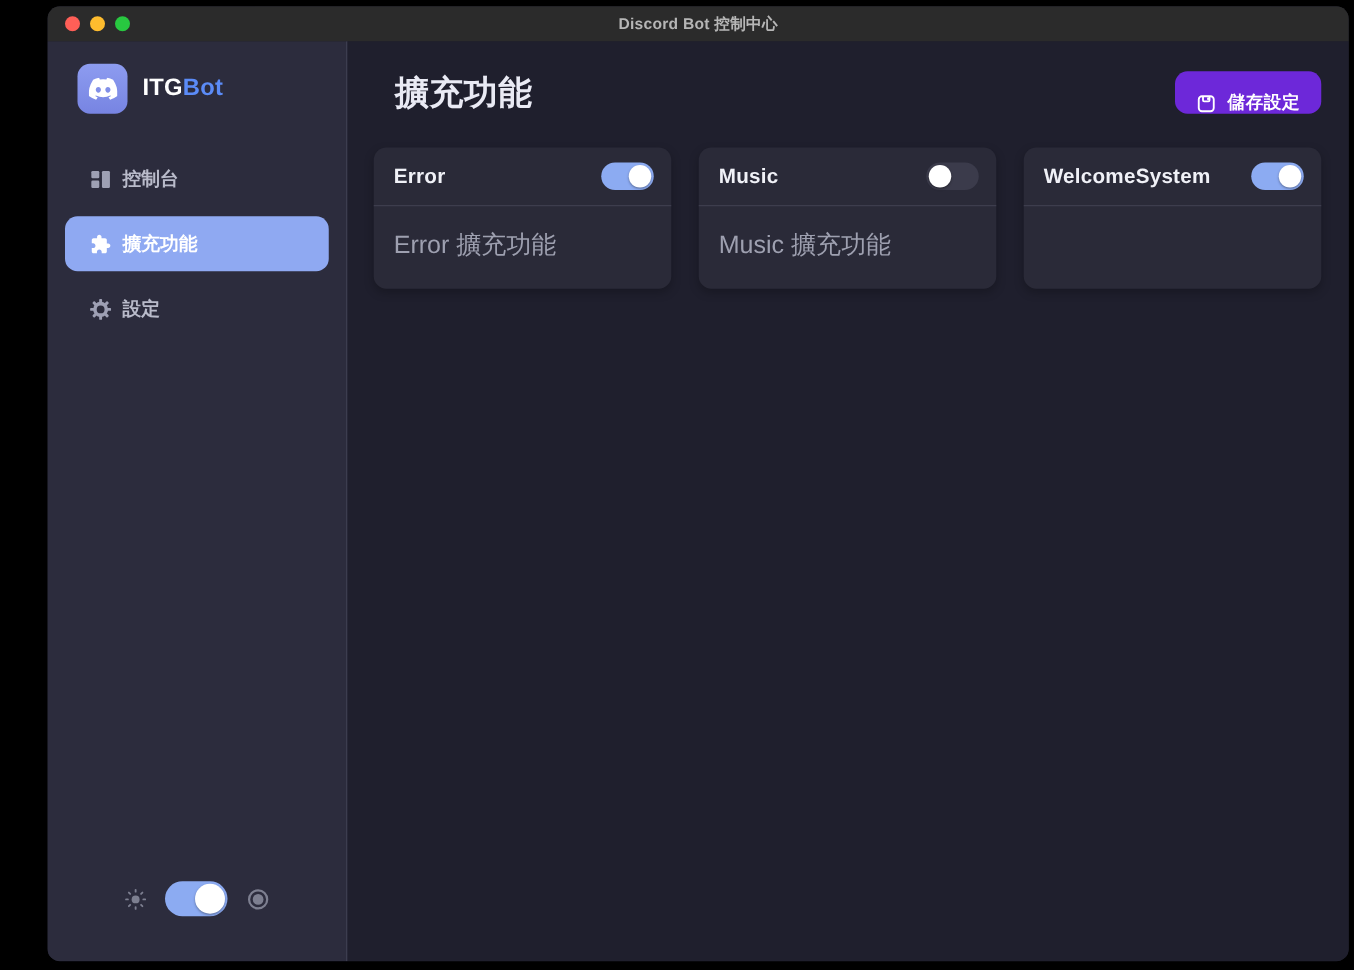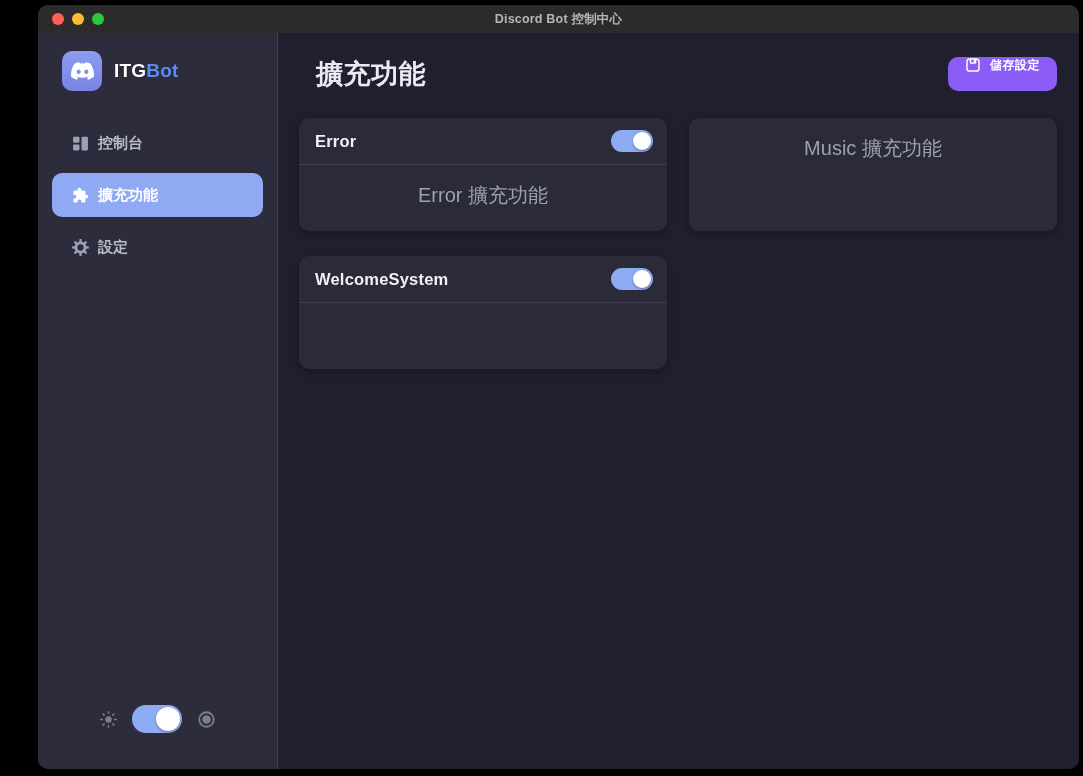--- a/index.html
+++ b/index.html
@@ -70,27 +70,27 @@
   .toggle-lg.on .knob { left: 24px; }
   .toggle-sm { width: 42px; height: 22px; }
   .toggle-sm .knob { width: 18px; height: 18px; }
   .toggle-sm.on .knob { left: 22px; }
 
   
   .main { flex: 1; background: #1f1f2d; padding: 23px 22px 0 21px; overflow: hidden; }
   .main-header { display: flex; align-items: center; justify-content: space-between; margin-bottom: 26px; }
   .page-title { color: #e9eaf4; font-size: 27px; font-weight: 700; margin-left: 17px; letter-spacing: .5px; }
   .save-btn {
-    display: flex; align-items: flex-start; gap: 9px;
-    background: #8b5cf6; color: #ffffff; border: none; cursor: pointer;
+    display: flex; align-items: flex-end; gap: 9px;
+    background: #6d28d9; color: #ffffff; border: none; cursor: pointer;
     height: 34px; padding: 0 17px; border-radius: 10px;
-    font-size: 12px; font-weight: 700; font-family: inherit; letter-spacing: .5px;
-  }
-
-  .cards { display: grid; grid-template-columns: 1fr 1fr; column-gap: 22px; row-gap: 25px; text-align: center; }
+    font-size: 14px; font-weight: 700; font-family: inherit; letter-spacing: .5px;
+  }
+
+  .cards { display: grid; grid-template-columns: 1fr 1fr 1fr; column-gap: 22px; row-gap: 25px; }
   .card {
     background: #2a2a38; border-radius: 10px; min-height: 113px;
     display: flex; flex-direction: column;
     box-shadow: 0 3px 8px rgba(0,0,0,.22);
   }
   .card-header {
     height: 47px; flex: 0 0 47px; display: flex; align-items: center; justify-content: space-between;
     padding: 0 14px 0 16px; border-bottom: 1px solid #3d3d4d;
   }
   .card-title { color: #f0f1f7; font-size: 16.5px; font-weight: 700; letter-spacing: .2px; }
@@ -223,20 +223,26 @@
             <div class="toggle toggle-sm on">
               <div class="knob"></div>
             </div>
           </div>
           <div class="card-body">
             <span class="card-desc">Error 擴充功能</span>
           </div>
         </div>
 
         <div class="card">
+          <div class="card-header">
+            <span class="card-title">Music</span>
+            <div class="toggle toggle-sm">
+              <div class="knob"></div>
+            </div>
+          </div>
           <div class="card-body">
             <span class="card-desc">Music 擴充功能</span>
           </div>
         </div>
 
         <div class="card">
           <div class="card-header">
             <span class="card-title">WelcomeSystem</span>
             <div class="toggle toggle-sm on">
               <div class="knob"></div>

